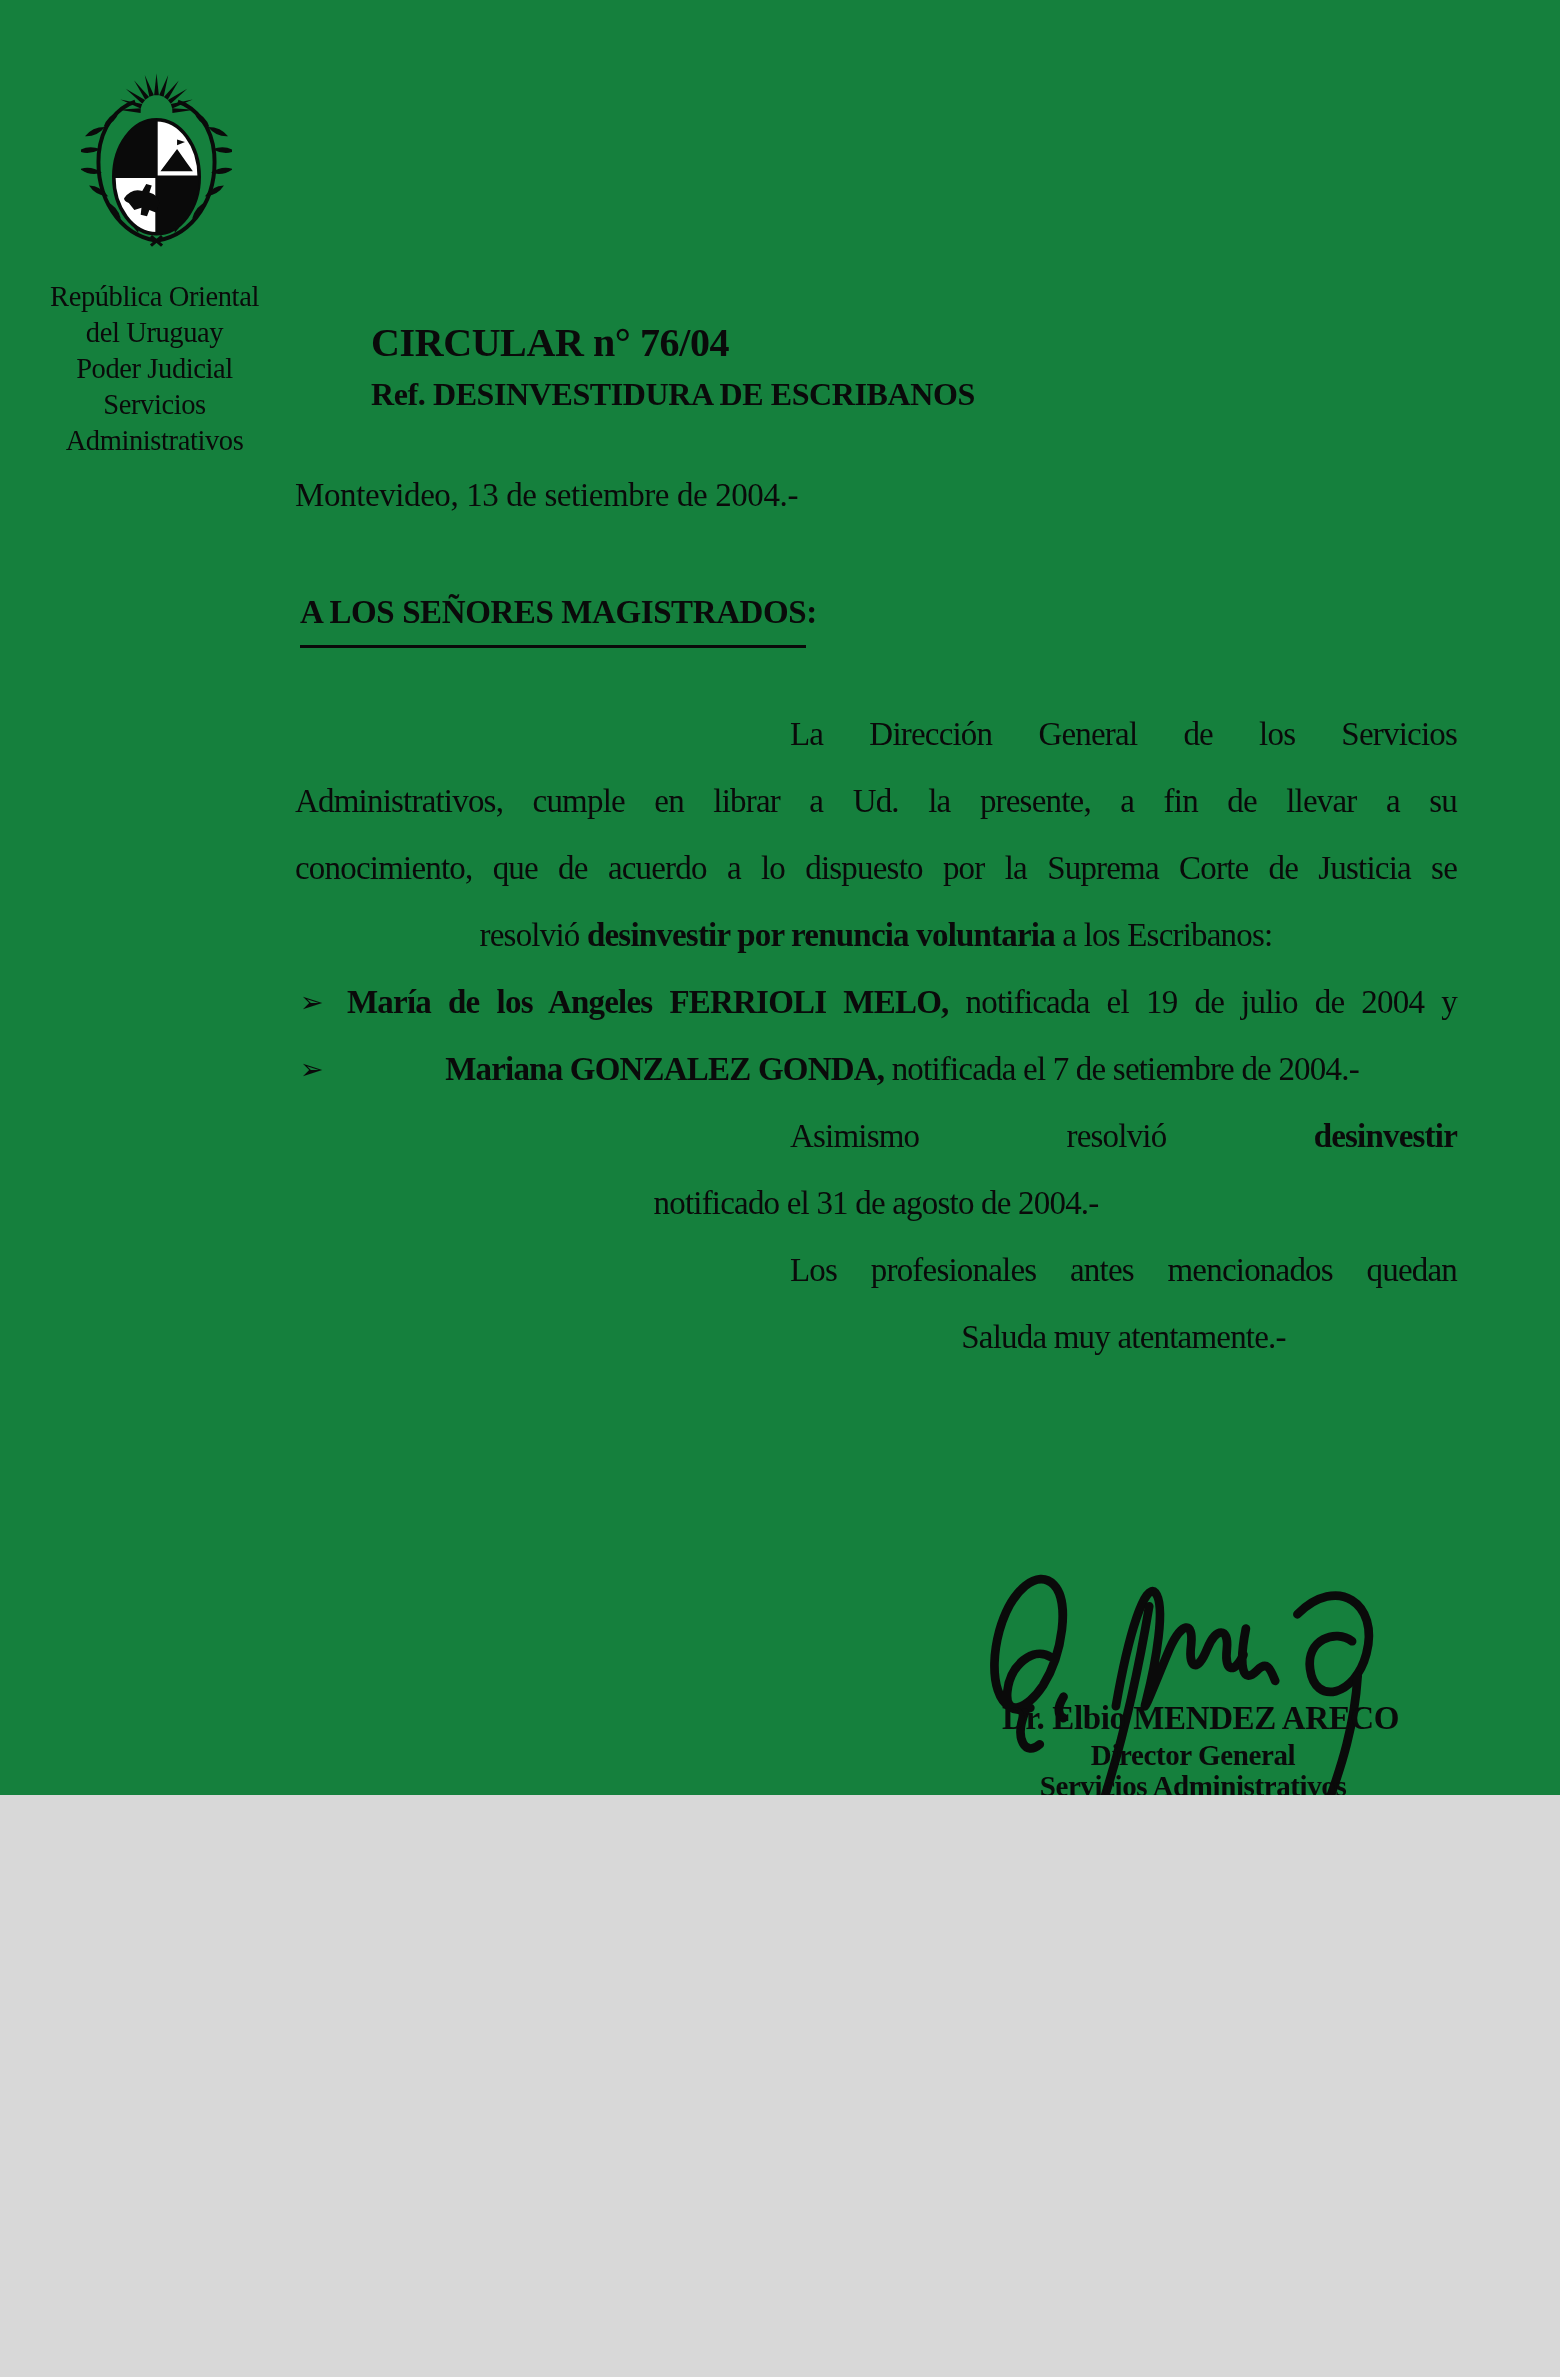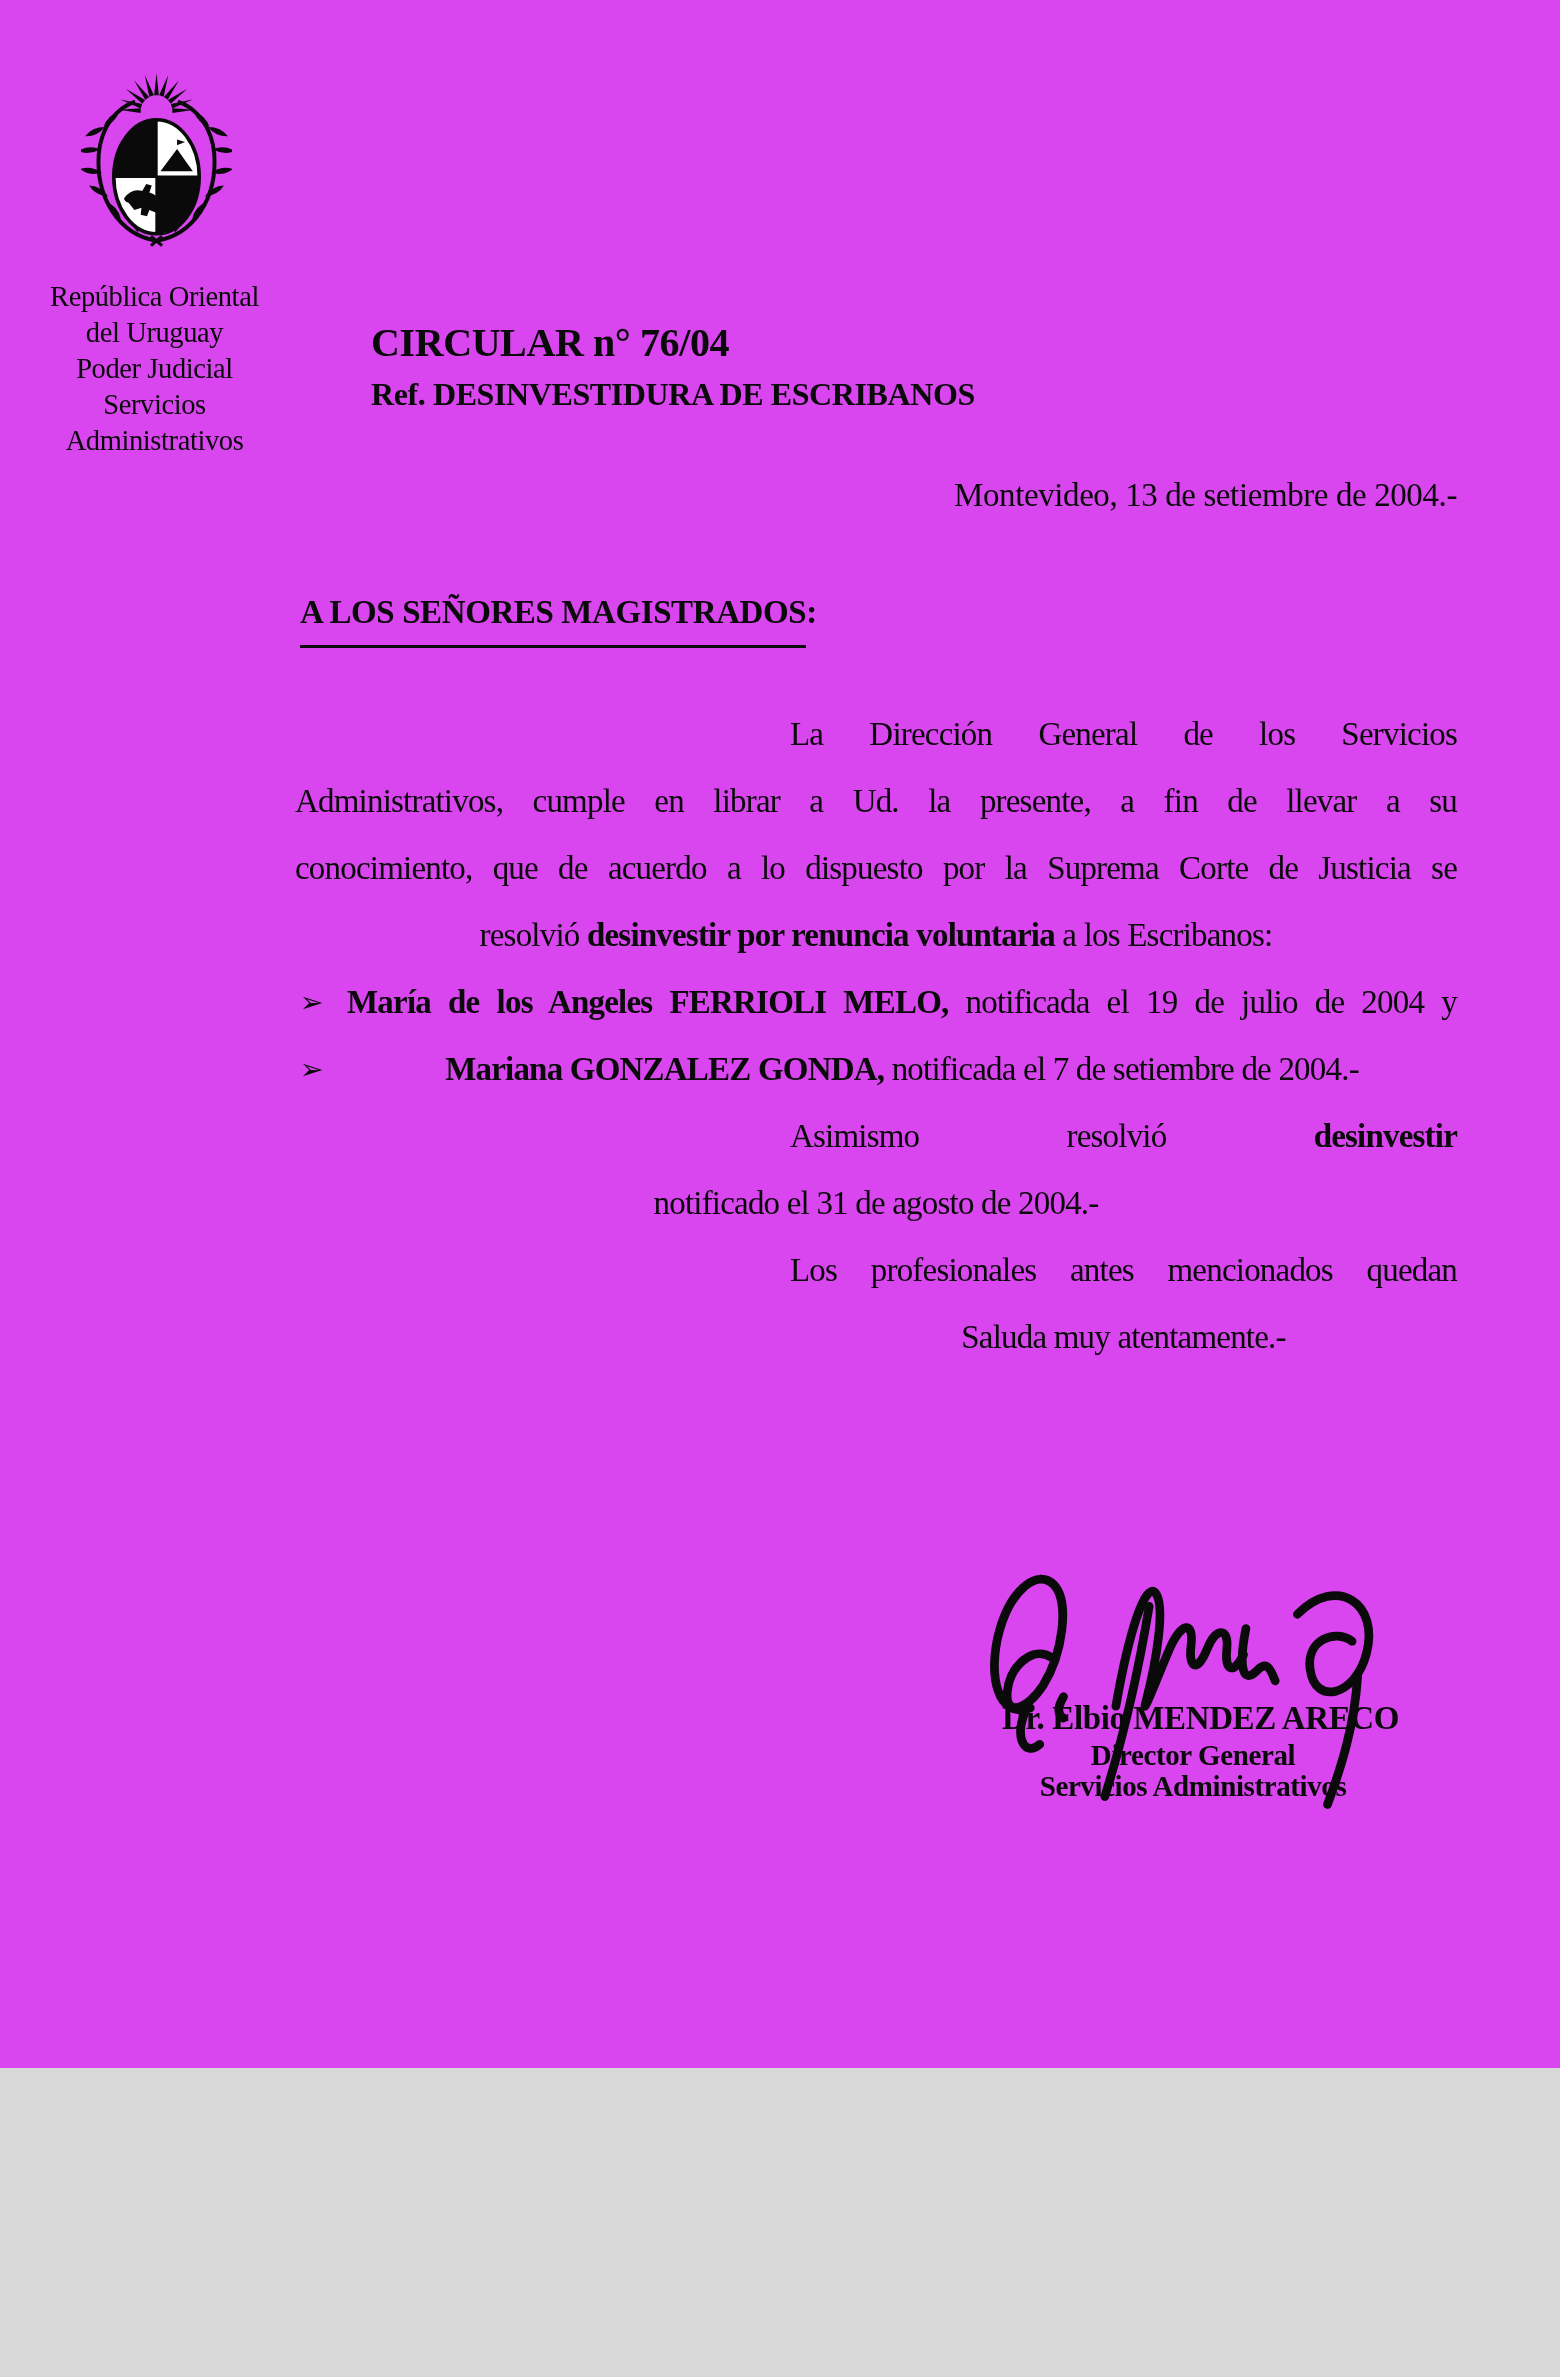--- a/index.html
+++ b/index.html
@@ -1,33 +1,33 @@
 <!DOCTYPE html>
 <html style="font-size:12.7px"><head>
 <meta charset="utf-8">
 <style>
   html,body{margin:0;padding:0;background:#d8d8d8;}
   .page{
     position:relative;
-    width:1560px;height:2068px;
-    background:#d946ef;
+    width:1560px;height:1795px;
+    background:#15803d;
     color:#0a0a0a;
     font-family:"Liberation Serif", serif;
     overflow:hidden;
   }
   
   .emblem{position:absolute;left:81px;top:70px;width:151px;height:178px;}
   .letterhead{
     position:absolute;left:16px;top:279px;width:277px;
     text-align:center;font-size:28.5px;line-height:36px;letter-spacing:-0.4px;
   }
   
   .circular{position:absolute;left:371px;top:319px;font-size:40px;font-weight:bold;letter-spacing:-0.4px;}
   .refline{position:absolute;left:371px;top:376px;font-size:32px;font-weight:bold;letter-spacing:-0.4px;}
-  .dateline{position:absolute;left:295px;top:477px;width:1162px;text-align:right;font-size:33px;letter-spacing:-0.4px;}
+  .dateline{position:absolute;left:295px;top:477px;width:1162px;text-align:left;font-size:33px;letter-spacing:-0.4px;}
   .addressee{position:absolute;left:300px;top:594px;font-size:33px;font-weight:bold;letter-spacing:-0.4px;}
   .addressee .u{border-bottom:3.2px solid #0a0a0a;padding-bottom:15px;}
   
   .bodyblock{position:absolute;left:295px;top:701px;width:1162px;font-size:33px;letter-spacing:-0.8px;}
   .bl{height:67px;line-height:67px;box-sizing:border-box;width:100%;}
   .just{text-align:justify;text-justify:inter-word;text-align-last:justify;}
   .leftal{text-align:center;}
   .ind{padding-left:495px;}
   .b{font-weight:bold;}
   .bullet{position:relative;padding-left:52px;}

